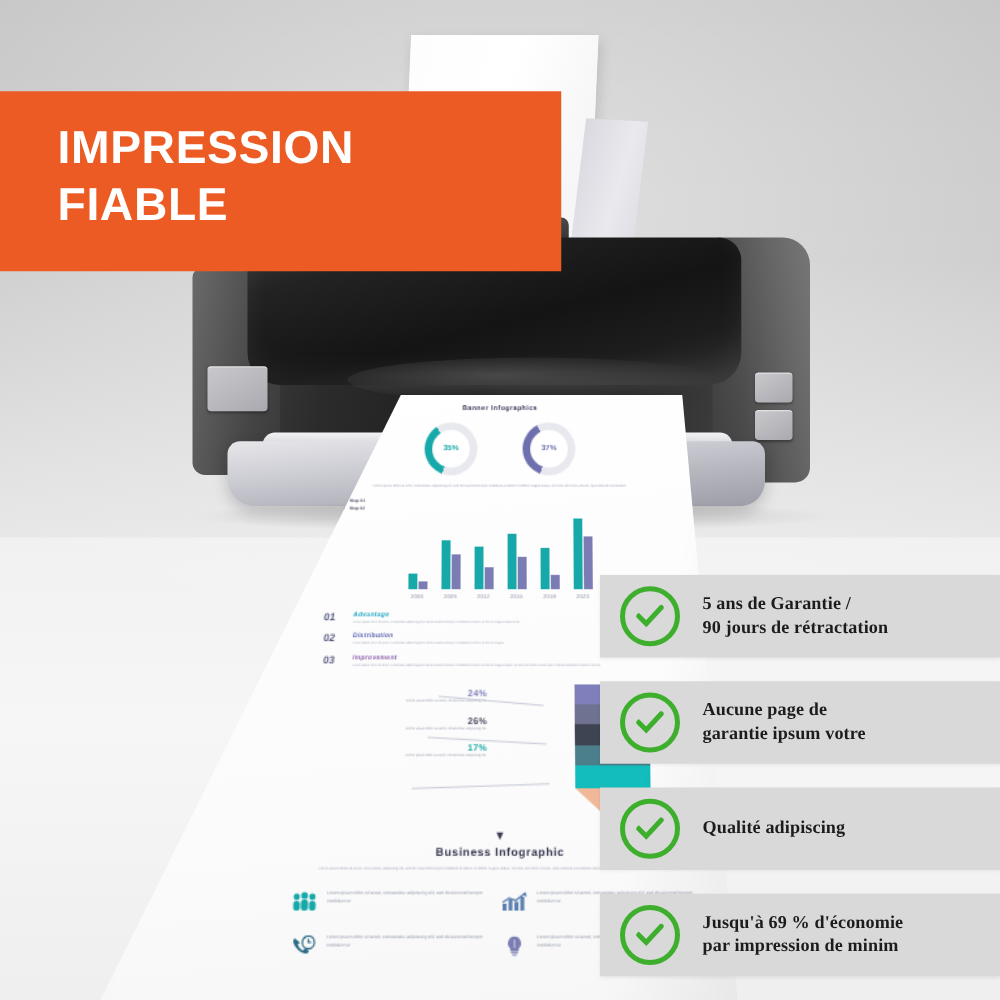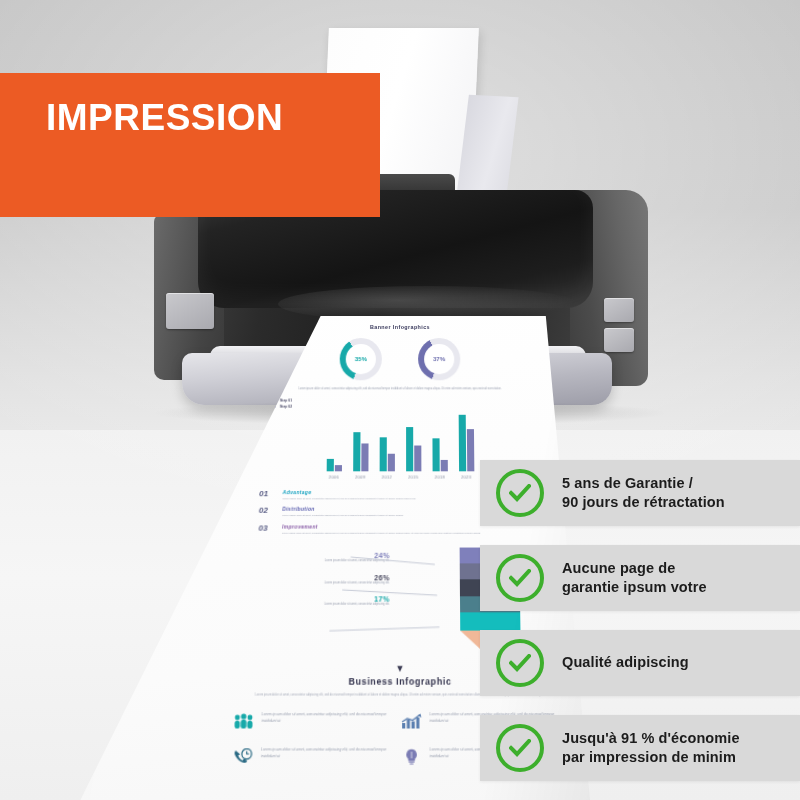--- a/index.html
+++ b/index.html
@@ -133,24 +133,24 @@
   .ic-text{font-size:3.4px;line-height:1.75;color:#9aa0b0;font-style:italic;}
 
   
   .features{position:absolute;left:480px;top:460px;width:320px;}
   .feature{position:relative;display:flex;align-items:center;gap:18px;
       background:#d9d9d9;height:66px;margin-bottom:19px;padding-left:16px;
       box-shadow:0 1px 3px rgba(0,0,0,.07);}
   .check{flex:0 0 40px;width:40px;height:40px;border-radius:50%;
       border:4px solid #3daf2c;display:flex;align-items:center;justify-content:center;background:transparent;}
   .check svg{display:block;}
-  .feature-label{font-size:14.5px;font-weight:bold;color:#1c1c1c;line-height:1.34;letter-spacing:.1px;}
-
-  
-  .banner{position:absolute;left:0;top:73px;width:380px;height:144px;background:#ec5b24;}
+  .feature-label{font-size:14.5px;font-weight:bold;color:#1c1c1c;line-height:1.34;letter-spacing:.1px;font-family:Liberation Serif, serif;}
+
+  
+  .banner{position:absolute;left:0;top:73px;width:449px;height:144px;background:#ec5b24;}
   .banner-text{position:absolute;left:46px;top:22px;color:#fff;font-weight:bold;
       font-size:37px;line-height:1.25;letter-spacing:.5px;}
   .banner-line{display:block;}
 </style>
 </head>
 <body>
 
 <div id="stage">
 
   <div class="floor"></div>
@@ -377,23 +377,24 @@
           </svg>
         </div>
         <div class="feature-label"><span>Qualité adipiscing</span></div>
       </div>
       <div class="feature">
         <div class="check">
           <svg width="22" height="18" viewBox="0 0 22 18">
             <polyline points="2,9 8,15 20,2" fill="none" stroke="#3daf2c" stroke-width="4" stroke-linecap="square" stroke-linejoin="miter"></polyline>
           </svg>
         </div>
-        <div class="feature-label"><span>Jusqu'à 91 % d'économie</span><br><span>par impression de minim</span></div>
+        <div class="feature-label"><span>Jusqu'à 69 % d'économie</span><br><span>par impression de minim</span></div>
       </div>
     </div>
 
   <div class="banner">
     <div class="banner-text">
       <span class="banner-line">IMPRESSION</span>
+      <span class="banner-line">FIABLE</span>
     </div>
   </div>
 
 </div>
 
 </body></html>

